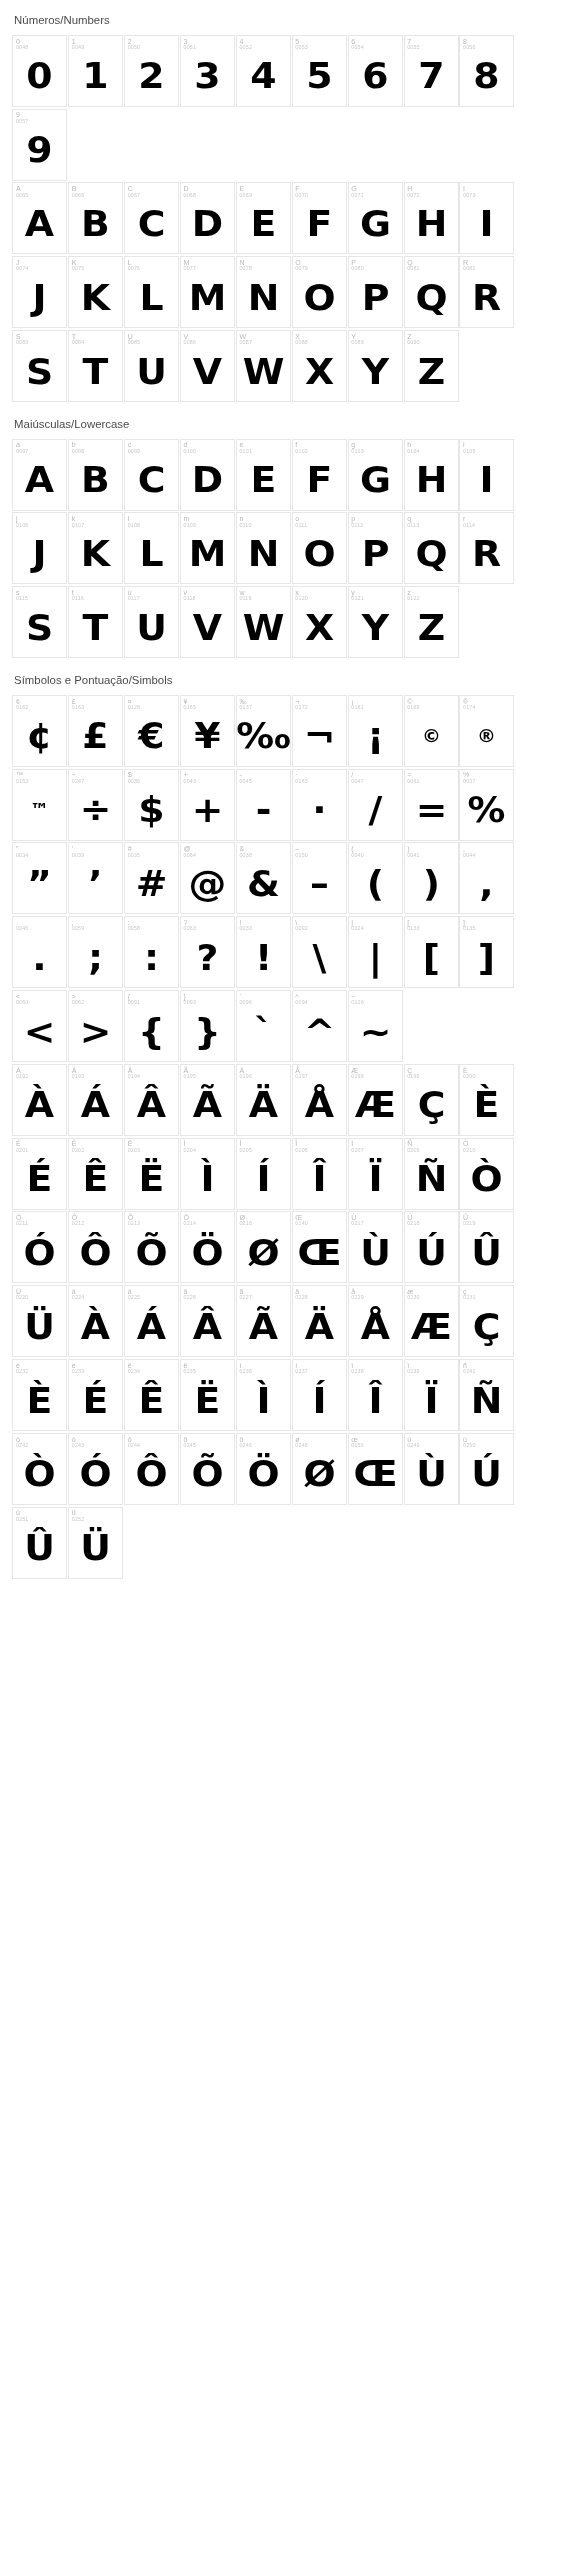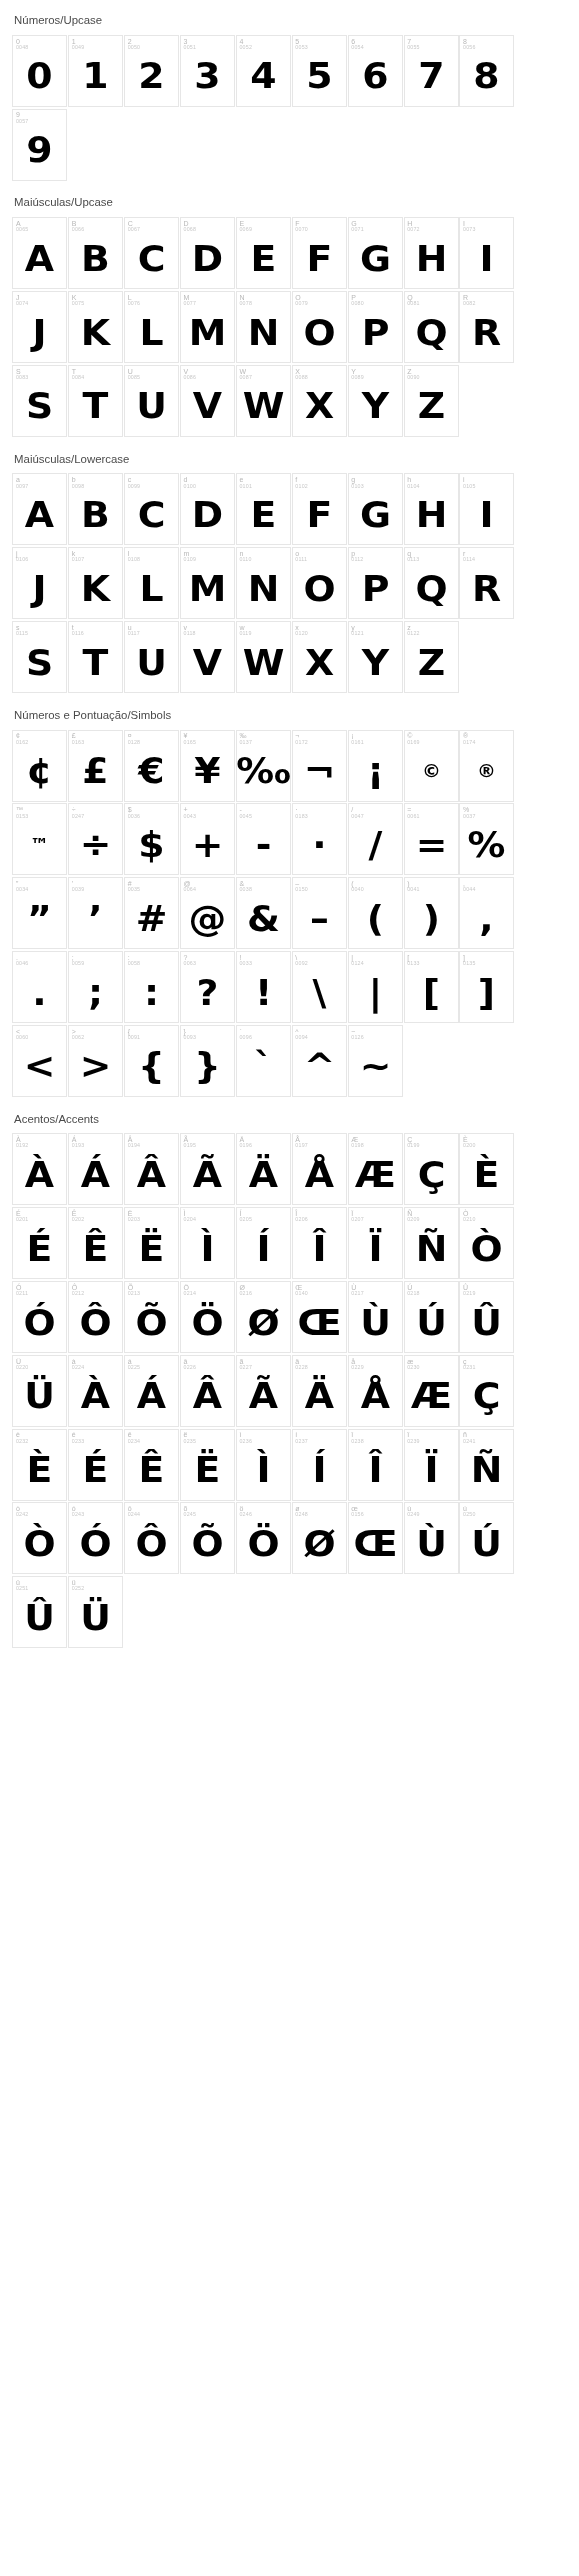--- a/index.html
+++ b/index.html
@@ -81,21 +81,21 @@
   .glyph-cell .big.tiny-g {
     font-size: 17.5px;
   }
 </style>
 </head>
 <body>
 
 <div class="page">
   <div id="sections-root">
       <div class="section">
-        <div class="section-title">Números/Upcase</div>
+        <div class="section-title">Números/Numbers</div>
         <div class="glyph-grid">
           <div class="glyph-cell">
             <div class="meta">
               <span class="ch">0</span>
               <span class="code">0048</span>
             </div>
             <div class="big">0</div>
           </div>
           <div class="glyph-cell">
             <div class="meta">
@@ -156,21 +156,20 @@
           <div class="glyph-cell">
             <div class="meta">
               <span class="ch">9</span>
               <span class="code">0057</span>
             </div>
             <div class="big">9</div>
           </div>
         </div>
       </div>
       <div class="section">
-        <div class="section-title">Maiúsculas/Upcase</div>
         <div class="glyph-grid">
           <div class="glyph-cell">
             <div class="meta">
               <span class="ch">A</span>
               <span class="code">0065</span>
             </div>
             <div class="big">A</div>
           </div>
           <div class="glyph-cell">
             <div class="meta">
@@ -530,21 +529,21 @@
           <div class="glyph-cell">
             <div class="meta">
               <span class="ch">z</span>
               <span class="code">0122</span>
             </div>
             <div class="big">Z</div>
           </div>
         </div>
       </div>
       <div class="section">
-        <div class="section-title">Números e Pontuação/Simbols</div>
+        <div class="section-title">Símbolos e Pontuação/Simbols</div>
         <div class="glyph-grid">
           <div class="glyph-cell">
             <div class="meta">
               <span class="ch">¢</span>
               <span class="code">0162</span>
             </div>
             <div class="big">¢</div>
           </div>
           <div class="glyph-cell">
             <div class="meta">
@@ -836,21 +835,20 @@
           <div class="glyph-cell">
             <div class="meta">
               <span class="ch">~</span>
               <span class="code">0126</span>
             </div>
             <div class="big">~</div>
           </div>
         </div>
       </div>
       <div class="section">
-        <div class="section-title">Acentos/Accents</div>
         <div class="glyph-grid">
           <div class="glyph-cell">
             <div class="meta">
               <span class="ch">À</span>
               <span class="code">0192</span>
             </div>
             <div class="big">À</div>
           </div>
           <div class="glyph-cell">
             <div class="meta">

